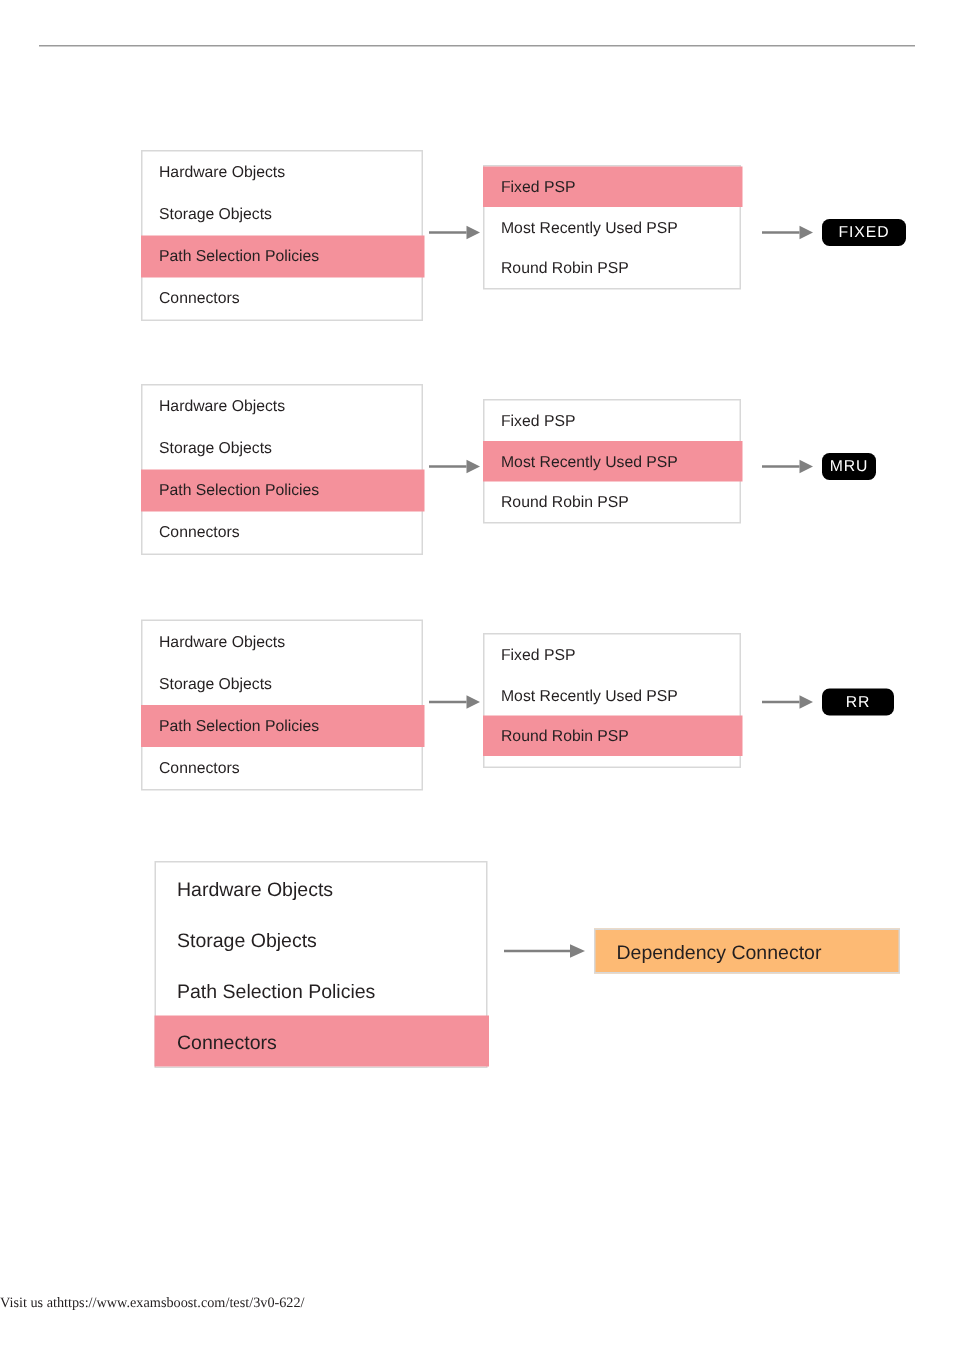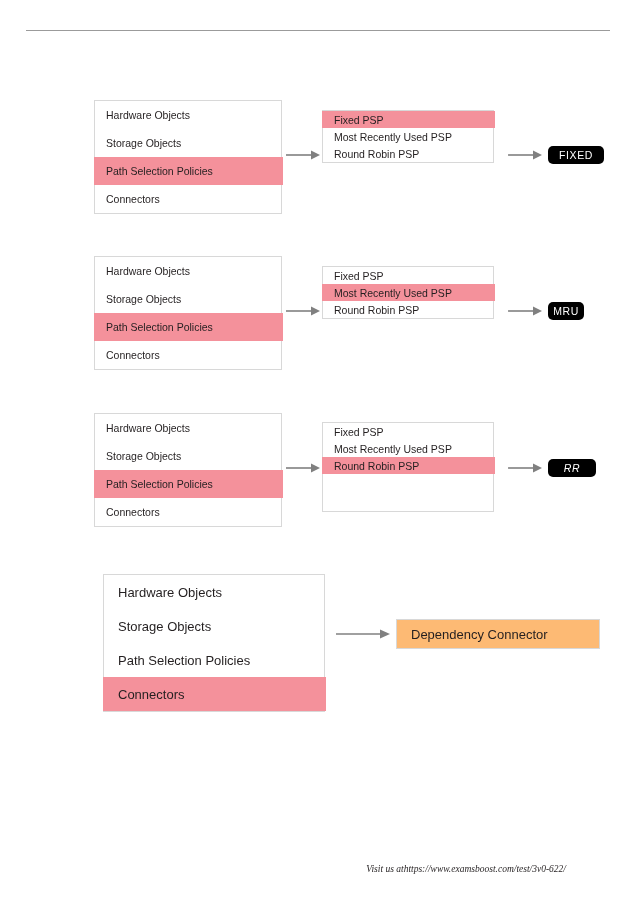--- a/index.html
+++ b/index.html
@@ -64,21 +64,21 @@
   .panel.small .panel-row {
     height: 28px;
     padding-left: 11px;
   }
 
   .panel.psp {
     width: 172px;
     font-size: 10.5px;
   }
   .panel.psp .panel-row {
-    height: 17px;
+    height: 27px;
     padding-left: 11px;
   }
 
   
   .panel.big {
     width: 222px;
     font-size: 13px;
   }
   .panel.big .panel-row {
     height: 34px;
@@ -119,22 +119,21 @@
     padding-left: 14px;
     white-space: nowrap;
   }
 
   
   .footer {
     position: absolute;
     left: 0;
     top: 864px;
     width: 566px;
-    text-align: right;
-    font-style: italic;
+    text-align: left;
     font-size: 9.5px;
     color: #231f20;
     font-family: "Liberation Serif", serif;
   }
 </style>
 </head>
 <body>
 
 <div class="top-rule"></div>
 
@@ -262,21 +261,21 @@
   </div>
 </div>
 
 <div class="arrow" style="left:508px; top:461px;">
   <svg width="34" height="14" viewBox="0 0 34 14">
     <line x1="0" y1="7" x2="25" y2="7" stroke="#808080" stroke-width="1.6"></line>
     <polygon points="25,2.5 34,7 25,11.5" fill="#808080"></polygon>
   </svg>
 </div>
 
-<div class="badge" style="left:548px; top:459px; width:48px;font-style:italic;">
+<div class="badge" style="left:548px; top:459px; width:48px;">
   <span>RR</span>
 </div>
 
 <div class="panel big" style="left:103px; top:574px;">
   <div class="panel-row">
     <span class="lbl">Hardware Objects</span>
   </div>
   <div class="panel-row">
     <span class="lbl">Storage Objects</span>
   </div>

